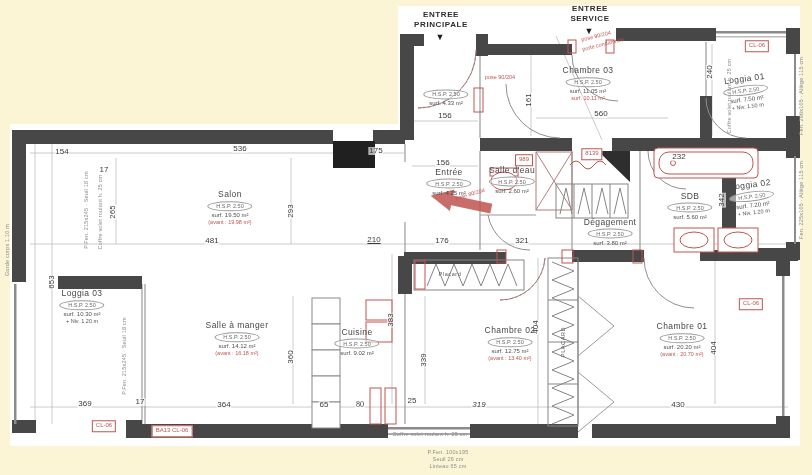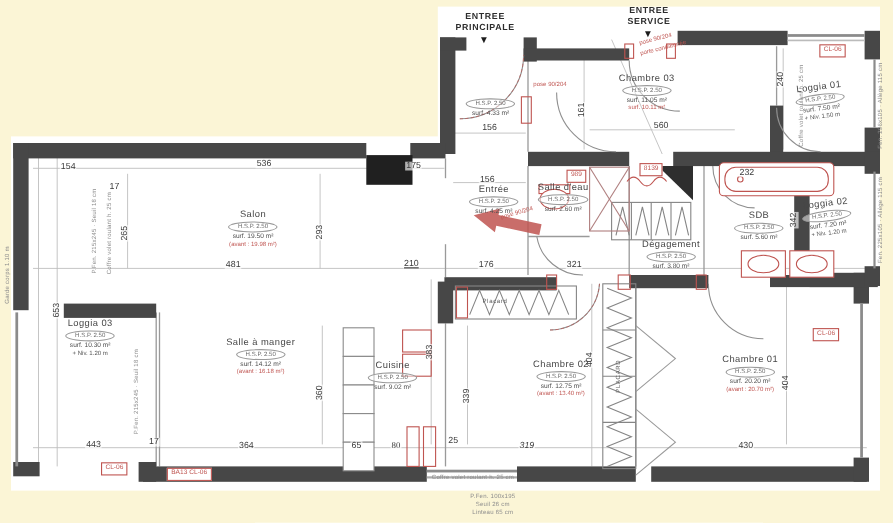--- a/index.html
+++ b/index.html
@@ -216,21 +216,21 @@
       <div class="dim v" style="left: 291px; top: 211px;">293</div>
       <div class="dim" style="left: 374px; top: 240px; text-decoration: underline;">210</div>
       <div class="dim" style="left: 442px; top: 241px;">176</div>
       <div class="dim" style="left: 522px; top: 241px;">321</div>
       <div class="dim v" style="left: 52px; top: 282px;">653</div>
       <div class="dim v" style="left: 291px; top: 357px;">360</div>
       <div class="dim v" style="left: 391px; top: 320px;">383</div>
       <div class="dim v" style="left: 424px; top: 360px;">339</div>
       <div class="dim v" style="left: 536px; top: 327px;">404</div>
       <div class="dim v" style="left: 714px; top: 348px;">404</div>
-      <div class="dim" style="left: 85px; top: 404px;">443</div>
+      <div class="dim" style="left: 85px; top: 404px;">369</div>
       <div class="dim" style="left: 140px; top: 402px;">17</div>
       <div class="dim" style="left: 224px; top: 405px;">364</div>
       <div class="dim" style="left: 324px; top: 405px;">65</div>
       <div class="dim" style="left: 360px; top: 405px; font-family: Liberation Serif, serif;">80</div>
       <div class="dim" style="left: 412px; top: 401px;">25</div>
       <div class="dim" style="left: 479px; top: 405px; font-style: italic;">319</div>
       <div class="dim" style="left: 678px; top: 405px;">430</div>
       <div class="room" style="left: 230px; top: 208px;">
         <div class="rname">Salon</div>
         <div class="oval">H.S.P. 2.50</div>
@@ -278,21 +278,21 @@
         <div class="oval">H.S.P. 2.50</div>
         <div class="surf">surf. 7.20 m²</div>
         <div class="rnote">+ Niv. 1.20 m</div>
       </div>
       <div class="room" style="left: 82px; top: 307px;">
         <div class="rname">Loggia 03</div>
         <div class="oval">H.S.P. 2.50</div>
         <div class="surf">surf. 10.30 m²</div>
         <div class="rnote">+ Niv. 1.20 m</div>
       </div>
-      <div class="room" style="left: 237px; top: 324px;">
+      <div class="room" style="left: 237px; top: 339px;">
         <div class="rname">Salle à manger</div>
         <div class="oval">H.S.P. 2.50</div>
         <div class="surf">surf. 14.12 m²</div>
         <div class="rnote red">(avant : 16.18 m²)</div>
       </div>
       <div class="room" style="left: 357px; top: 342px;">
         <div class="rname">Cuisine</div>
         <div class="oval">H.S.P. 2.50</div>
         <div class="surf">surf. 9.02 m²</div>
       </div>

